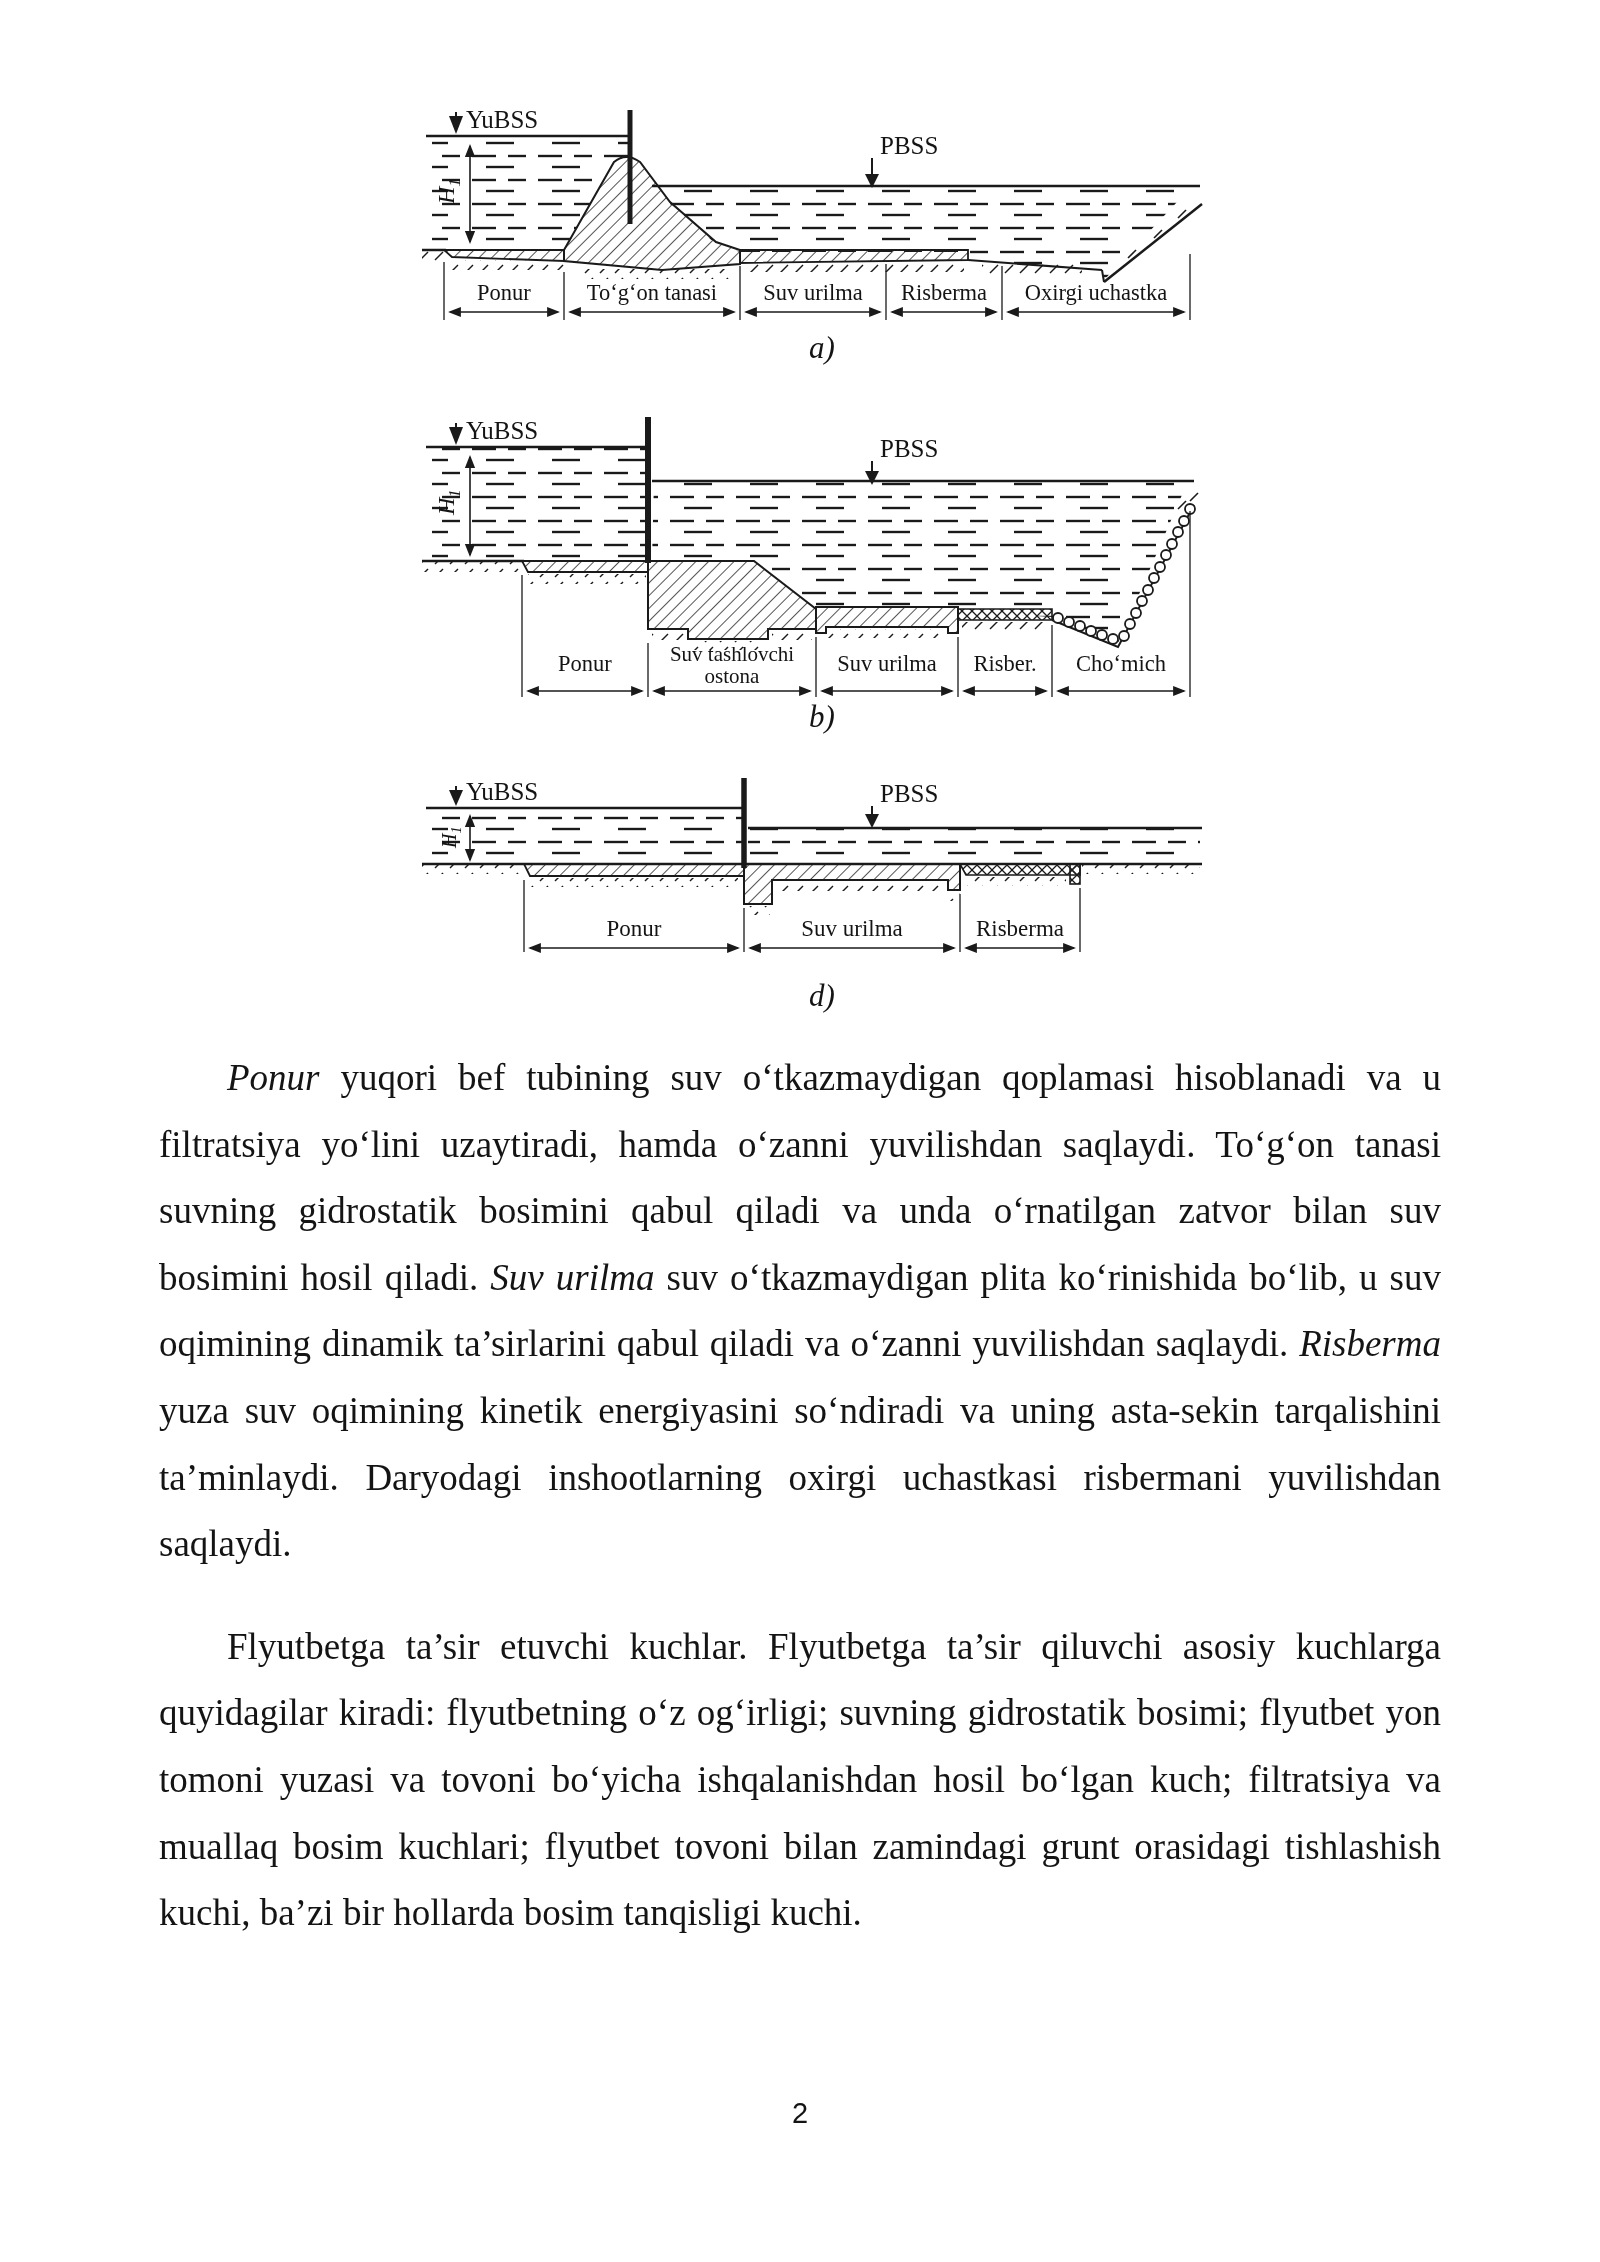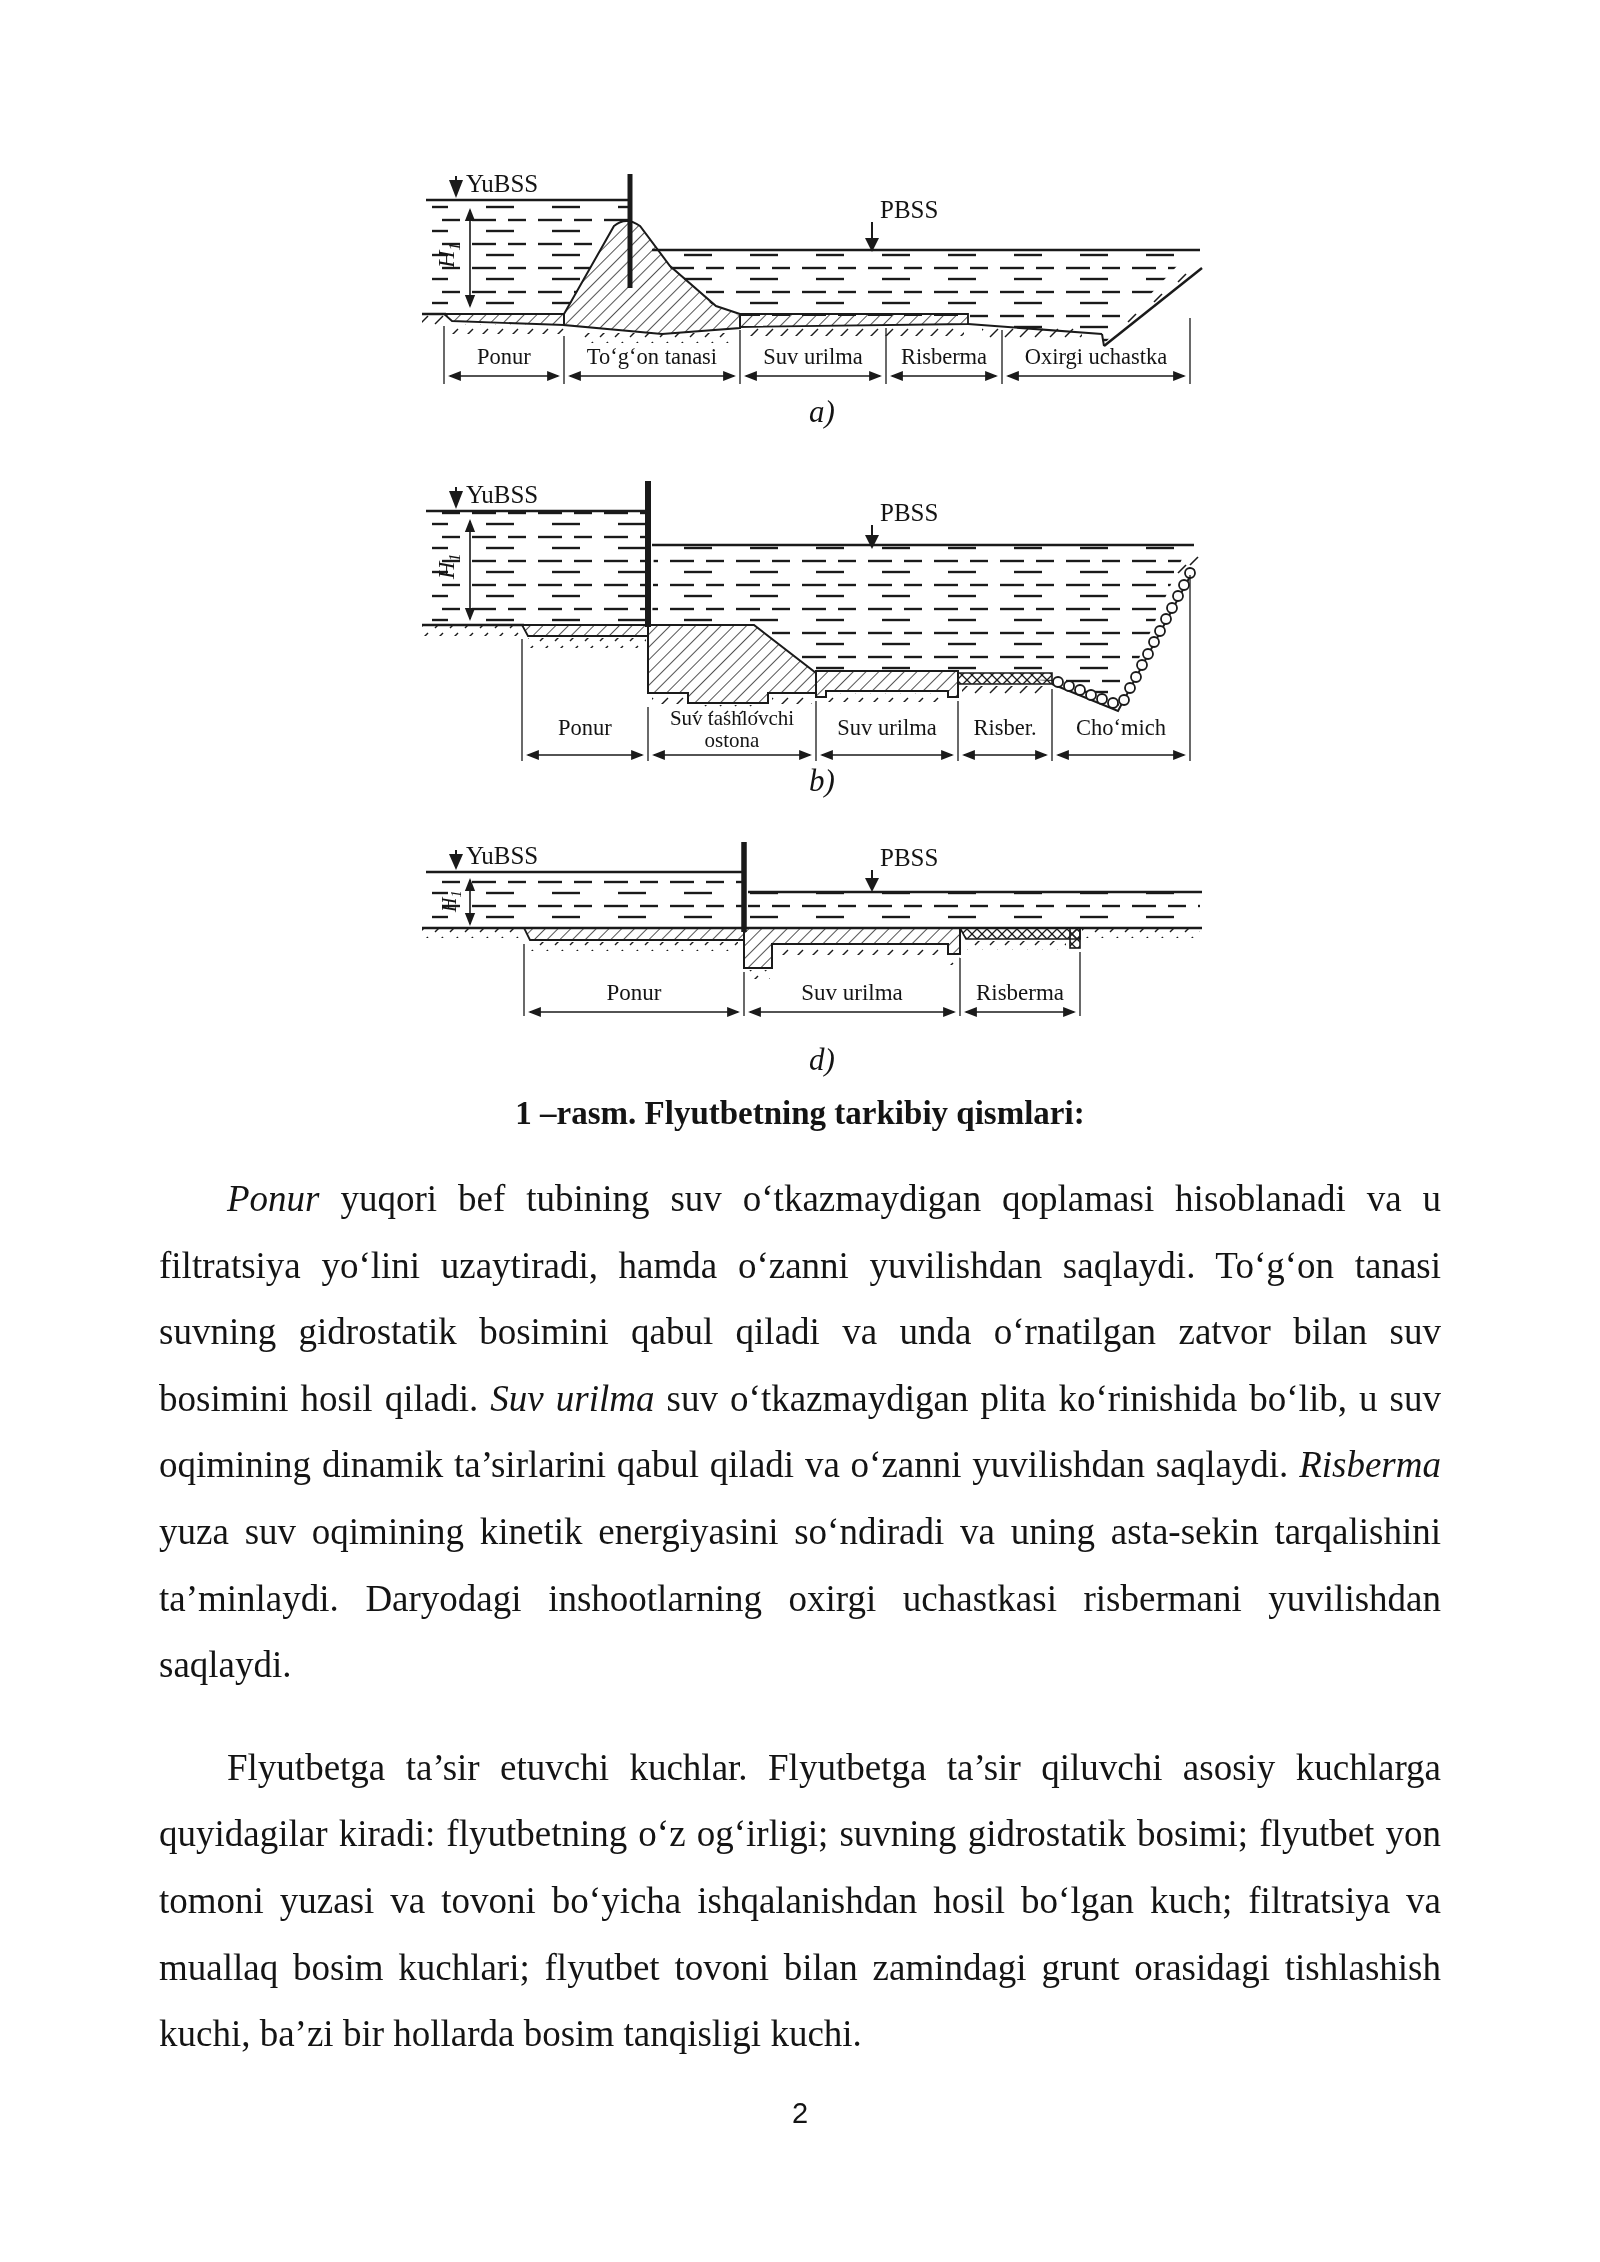--- a/index.html
+++ b/index.html
@@ -1,19 +1,19 @@
 <!DOCTYPE html>
 <html><head>
 <meta charset="utf-8">
 <style>
   html,body{margin:0;padding:0;background:#ffffff;}
   .page{
     width:1600px;height:2262px;background:#fff;position:relative;
     font-family:"Liberation Serif","DejaVu Serif",serif;color:#141414;
-    box-sizing:border-box;padding-top:118px;overflow:hidden;
+    box-sizing:border-box;padding-top:54px;overflow:hidden;
   }
   .figure{width:840px;margin-left:402px;}
   svg.diag{display:block;}
   svg text{font-family:"Liberation Serif","DejaVu Serif",serif;fill:#141414;}
   .diag-cap{
     font-style:italic;font-size:31px;text-align:center;line-height:1;
     margin:0 0 8px 0;
   }
   .fig-title{
     text-align:center;font-weight:bold;font-size:33px;margin-top:20px;
@@ -312,21 +312,20 @@
       </g>
       <g stroke="#1a1a1a" stroke-width="1.6">
         <line x1="128" y1="208" x2="336" y2="208" marker-start="url(#ah)" marker-end="url(#ah)"></line>
         <line x1="348" y1="208" x2="552" y2="208" marker-start="url(#ah)" marker-end="url(#ah)"></line>
         <line x1="564" y1="208" x2="672" y2="208" marker-start="url(#ah)" marker-end="url(#ah)"></line>
       </g>
     </svg>
     <div class="diag-cap">d)</div>
   </div>
 
-  <div class="fig-title">1 –rasm. Flyutbetning tarkibiy qismlari:</div>
 
   <div class="bodytext">
     <p><span class="it">Ponur</span><span> yuqori bef tubining suv oʻtkazmaydigan qoplamasi hisoblanadi va u filtratsiya yoʻlini uzaytiradi, hamda oʻzanni yuvilishdan saqlaydi. Toʻgʻon tanasi suvning gidrostatik bosimini qabul qiladi va unda oʻrnatilgan zatvor bilan suv bosimini hosil qiladi. </span><span class="it">Suv urilma</span><span> suv oʻtkazmaydigan plita koʻrinishida boʻlib, u suv oqimining dinamik ta’sirlarini qabul qiladi va oʻzanni yuvilishdan saqlaydi. </span><span class="it">Risberma</span><span> yuza suv oqimining kinetik energiyasini soʻndiradi va uning asta-sekin tarqalishini ta’minlaydi. Daryodagi inshootlarning oxirgi uchastkasi risbermani yuvilishdan saqlaydi.</span></p>
     <p><span class="b">Flyutbetga ta’sir etuvchi kuchlar.</span><span> Flyutbetga ta’sir qiluvchi asosiy kuchlarga quyidagilar kiradi: flyutbetning oʻz ogʻirligi; suvning gidrostatik bosimi; flyutbet yon tomoni yuzasi va tovoni boʻyicha ishqalanishdan hosil boʻlgan kuch; filtratsiya va muallaq bosim kuchlari; flyutbet tovoni bilan zamindagi grunt orasidagi tishlashish kuchi, ba’zi bir hollarda bosim tanqisligi kuchi.</span></p>
   </div>
 
   <div class="pageno">2</div>
 </div>
 
 </body></html>

